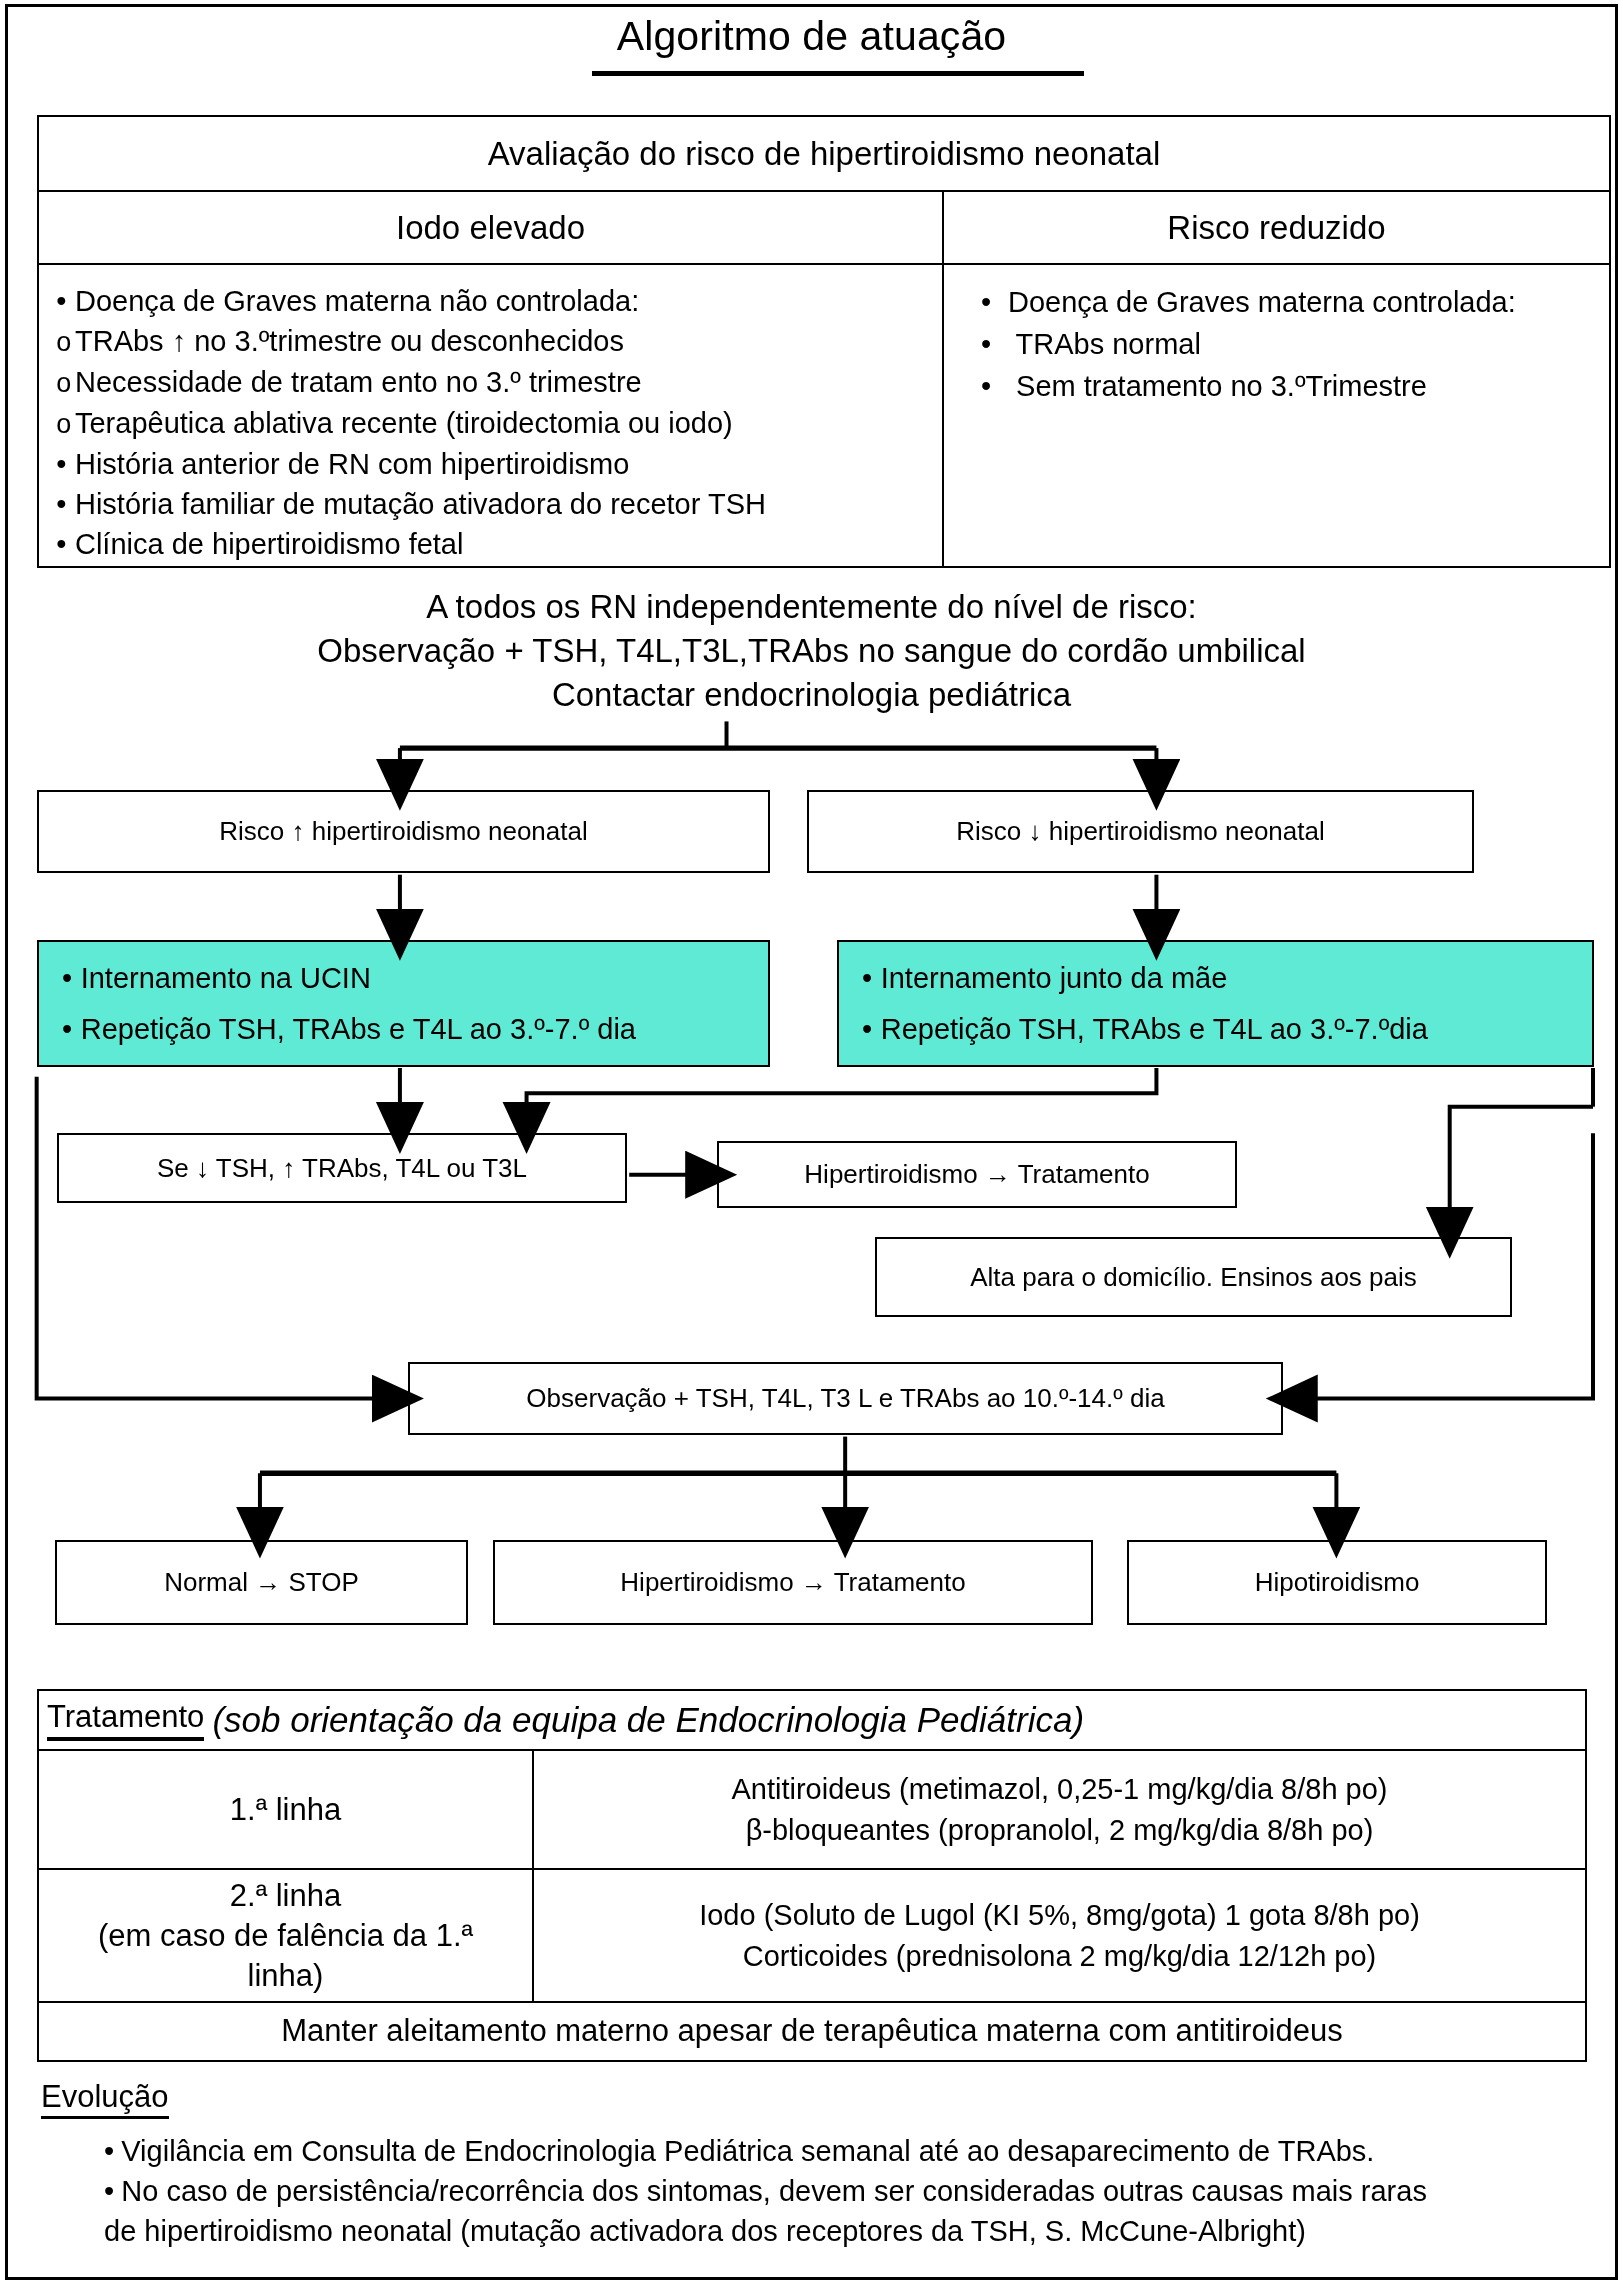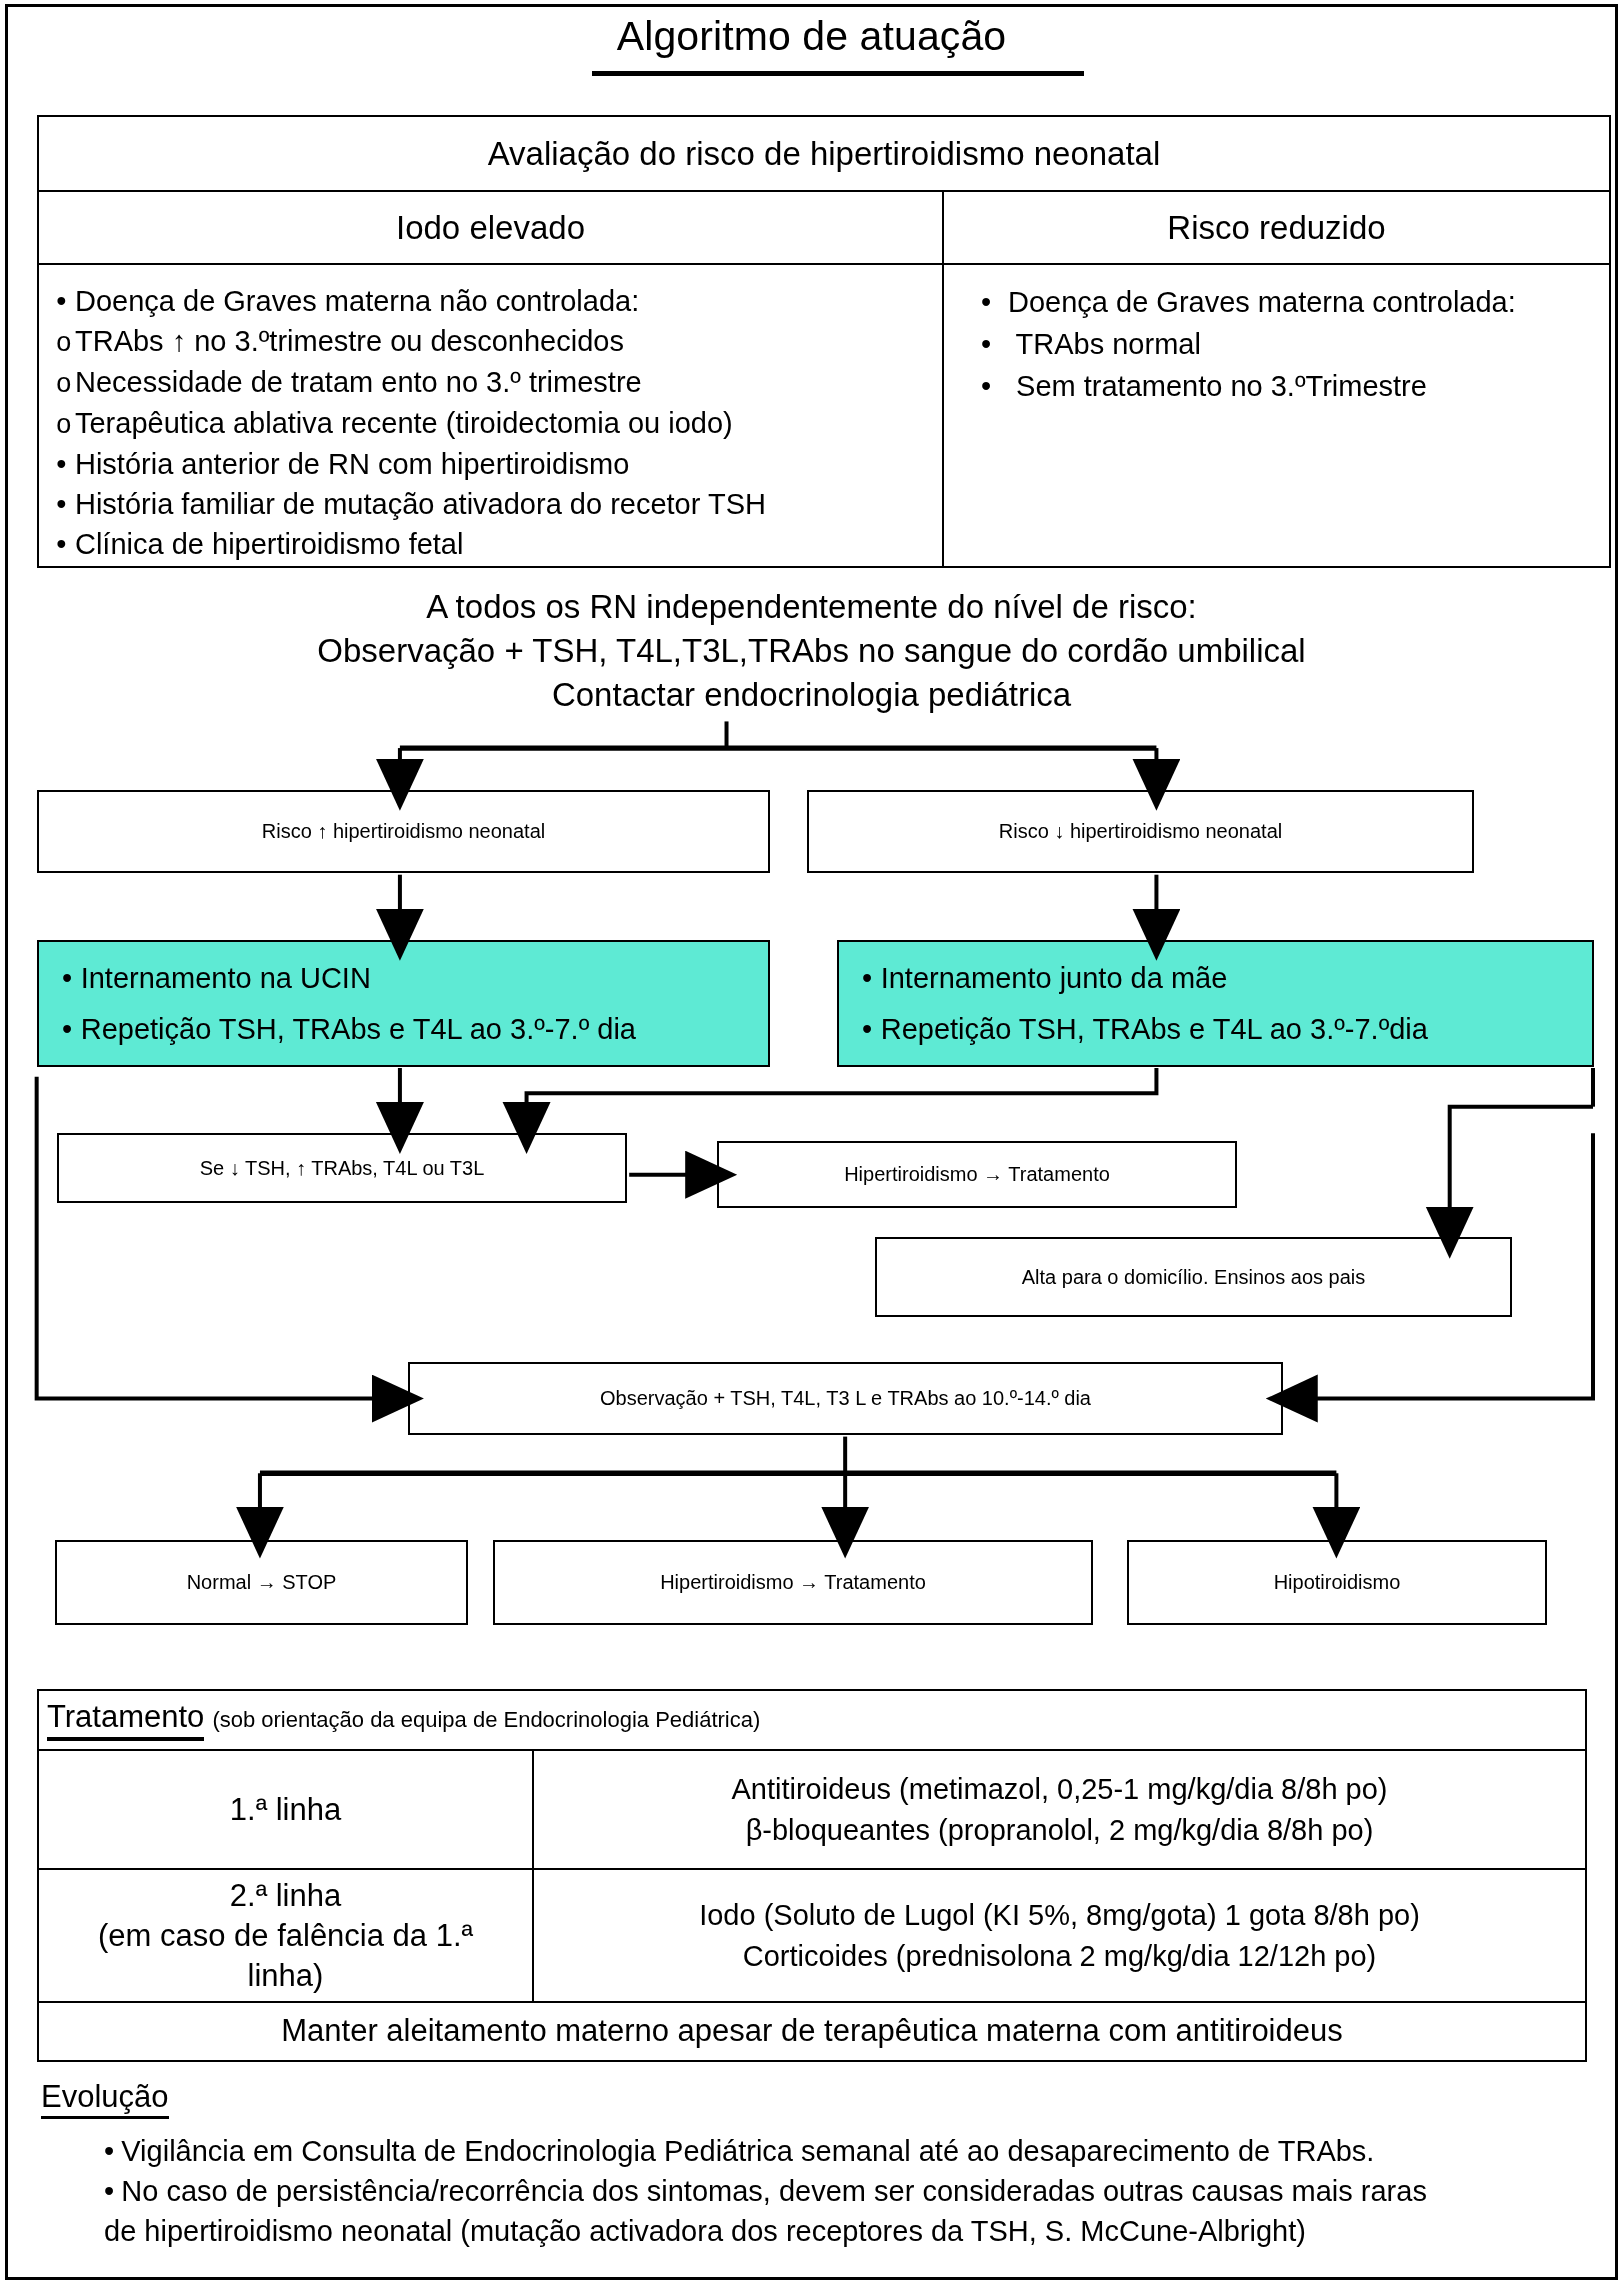--- a/index.html
+++ b/index.html
@@ -27,31 +27,31 @@
   .li .bo{display:inline-block;width:18.7px;font-size:27px;}
   .li2{font-size:29px;line-height:42px;white-space:nowrap;}
   .li2 .bl{display:inline-block;width:27px;}
 
   
   .allrn{position:absolute;left:0;top:585px;width:1623px;text-align:center;}
   .allrn div{font-size:33px;line-height:44px;}
 
   
   .bx{position:absolute;border:2.7px solid #000;box-sizing:border-box;background:#fff;
-      display:flex;align-items:center;justify-content:center;text-align:center;font-size:20px;}
+      display:flex;align-items:center;justify-content:center;text-align:center;font-size:26px;}
   .bxlist{position:absolute;border:2.7px solid #000;box-sizing:border-box;background:#5eead4;
       display:flex;flex-direction:column;justify-content:center;padding-left:23px;}
   .bxlist .li{font-size:29px;line-height:51px;}
 
   
   .tt{position:absolute;left:37px;top:1689px;width:1550px;height:373px;border:2.7px solid #000;box-sizing:border-box;}
   .tt-head{position:absolute;left:0;top:0;width:100%;height:60px;border-bottom:2.7px solid #000;box-sizing:border-box;
            display:flex;align-items:center;padding-left:8px;font-size:31px;}
   .tt-head .u{border-bottom:4px solid #000;padding-bottom:2px;}
-  .tt-head .it{font-size:22px;margin-left:8px;}
+  .tt-head .it{font-style:italic;font-size:35px;margin-left:8px;}
   .tt-r1{position:absolute;left:0;top:60px;width:100%;height:119px;border-bottom:2.7px solid #000;box-sizing:border-box;display:flex;}
   .tt-r2{position:absolute;left:0;top:179px;width:100%;height:133px;border-bottom:2.7px solid #000;box-sizing:border-box;display:flex;}
   .tt-c1{width:495px;border-right:2.7px solid #000;box-sizing:border-box;
          display:flex;flex-direction:column;align-items:center;justify-content:center;font-size:31px;line-height:40px;text-align:center;}
   .tt-c2{flex:1;display:flex;flex-direction:column;align-items:center;justify-content:center;font-size:29px;line-height:41px;text-align:center;}
   .tt-foot{position:absolute;left:0;top:312px;width:100%;height:56px;display:flex;align-items:center;justify-content:center;font-size:31px;}
 
   
   .ev-title{position:absolute;left:41px;top:2079px;font-size:31px;}
   .ev-title span{border-bottom:3.3px solid #000;padding-bottom:2px;}

